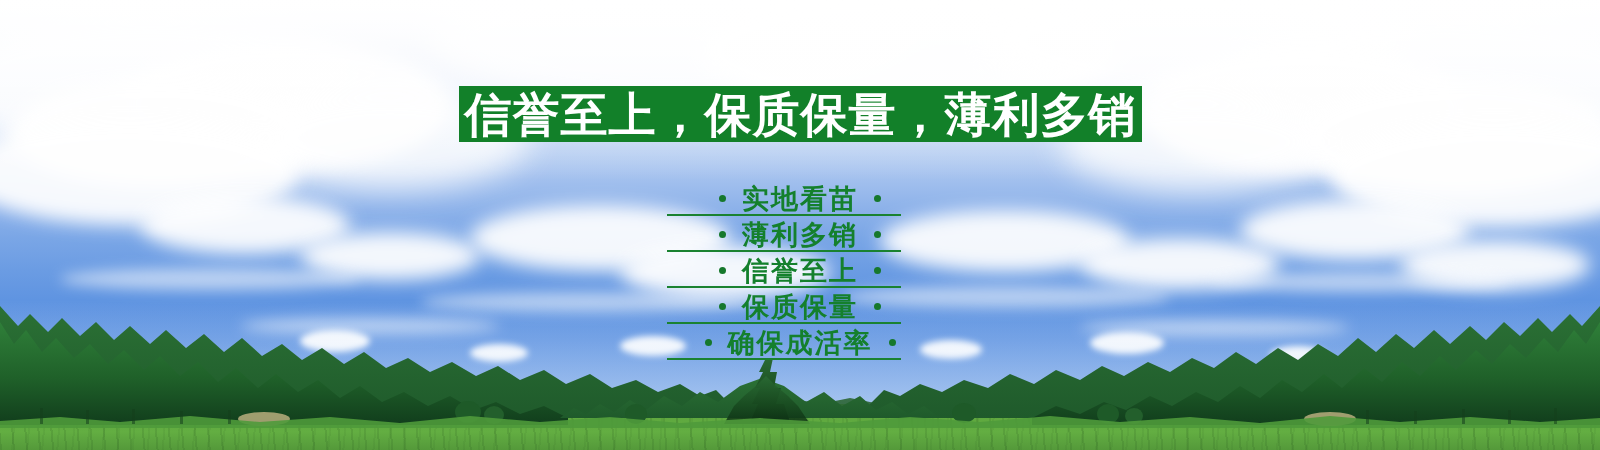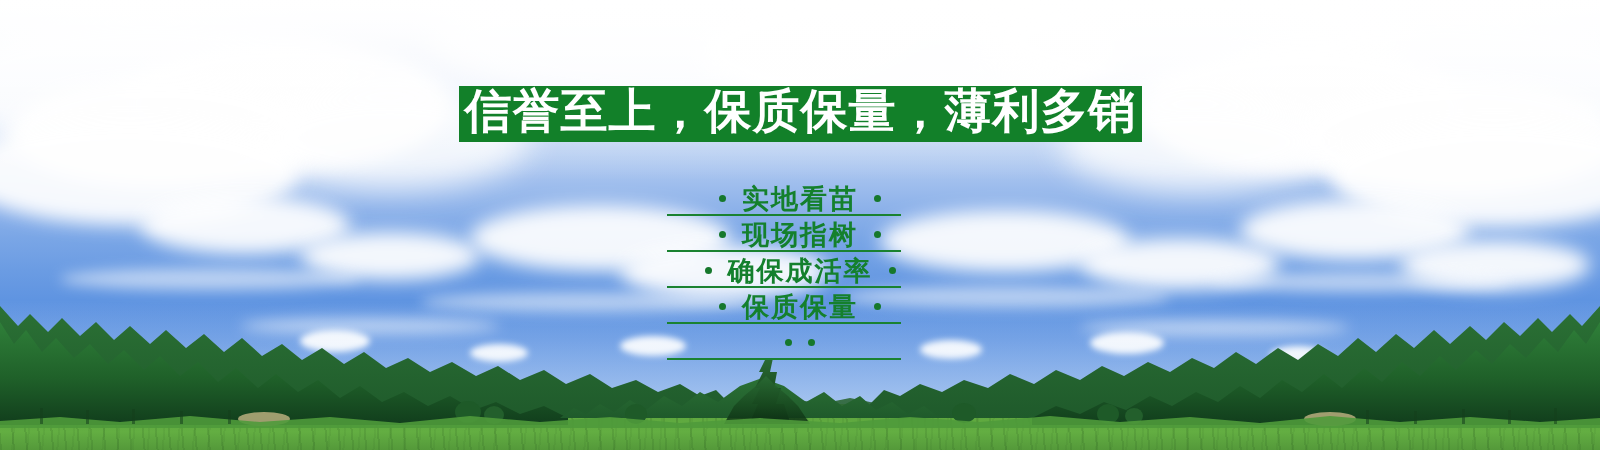--- a/index.html
+++ b/index.html
@@ -185,21 +185,21 @@
     align-items: center;
     justify-content: center;
   }
   .headline-text {
     color: #ffffff;
     font-size: 47px;
     font-weight: bold;
     letter-spacing: 1px;
     line-height: 1;
     white-space: nowrap;
-    font-family: Liberation Mono, monospace;
+    font-family: Liberation Sans, sans-serif;
   }
 
   .subtitle {
     position: absolute;
     left: 0;
     top: 147px;
     width: 1600px;
     text-align: center;
     color: #137a2b;
     font-size: 21px;
@@ -437,36 +437,37 @@
     <div class="feature-list">
 
       <div class="feature-row">
         <span class="dot"></span>
         <span class="feature-label">实地看苗</span>
         <span class="dot"></span>
       </div>
 
       <div class="feature-row">
         <span class="dot"></span>
-        <span class="feature-label">现场指树</span>
+        <span class="feature-label">薄利多销</span>
         <span class="dot"></span>
       </div>
 
       <div class="feature-row">
         <span class="dot"></span>
+        <span class="feature-label">信誉至上</span>
+        <span class="dot"></span>
+      </div>
+
+      <div class="feature-row">
+        <span class="dot"></span>
+        <span class="feature-label">保质保量</span>
+        <span class="dot"></span>
+      </div>
+
+      <div class="feature-row">
+        <span class="dot"></span>
         <span class="feature-label">确保成活率</span>
-        <span class="dot"></span>
-      </div>
-
-      <div class="feature-row">
-        <span class="dot"></span>
-        <span class="feature-label">保质保量</span>
-        <span class="dot"></span>
-      </div>
-
-      <div class="feature-row">
-        <span class="dot"></span>
         <span class="dot"></span>
       </div>
 
     </div>
   </div>
 </div>
 
 </body></html>

